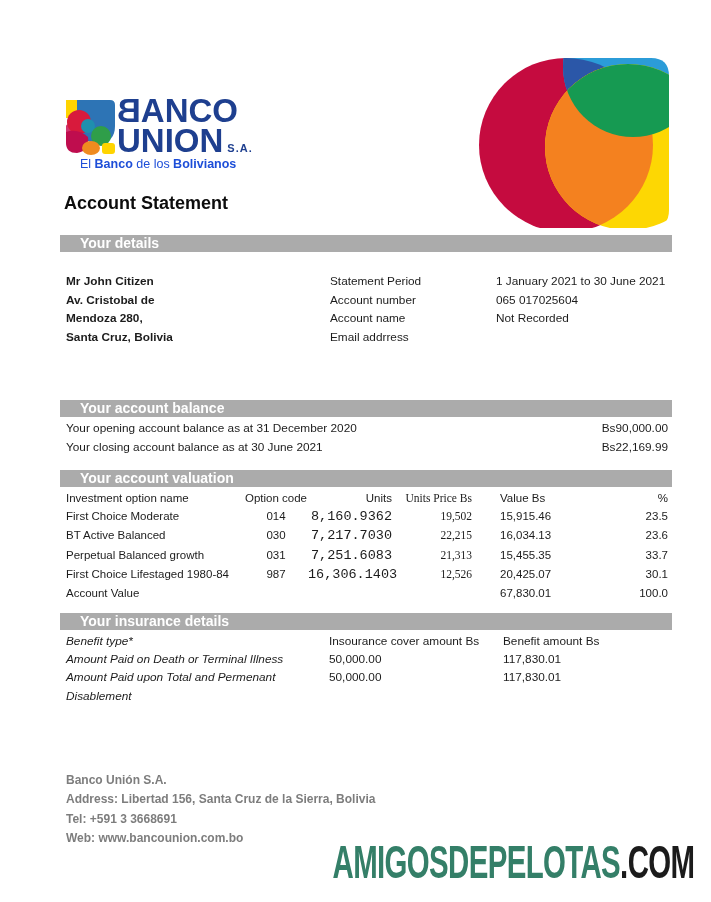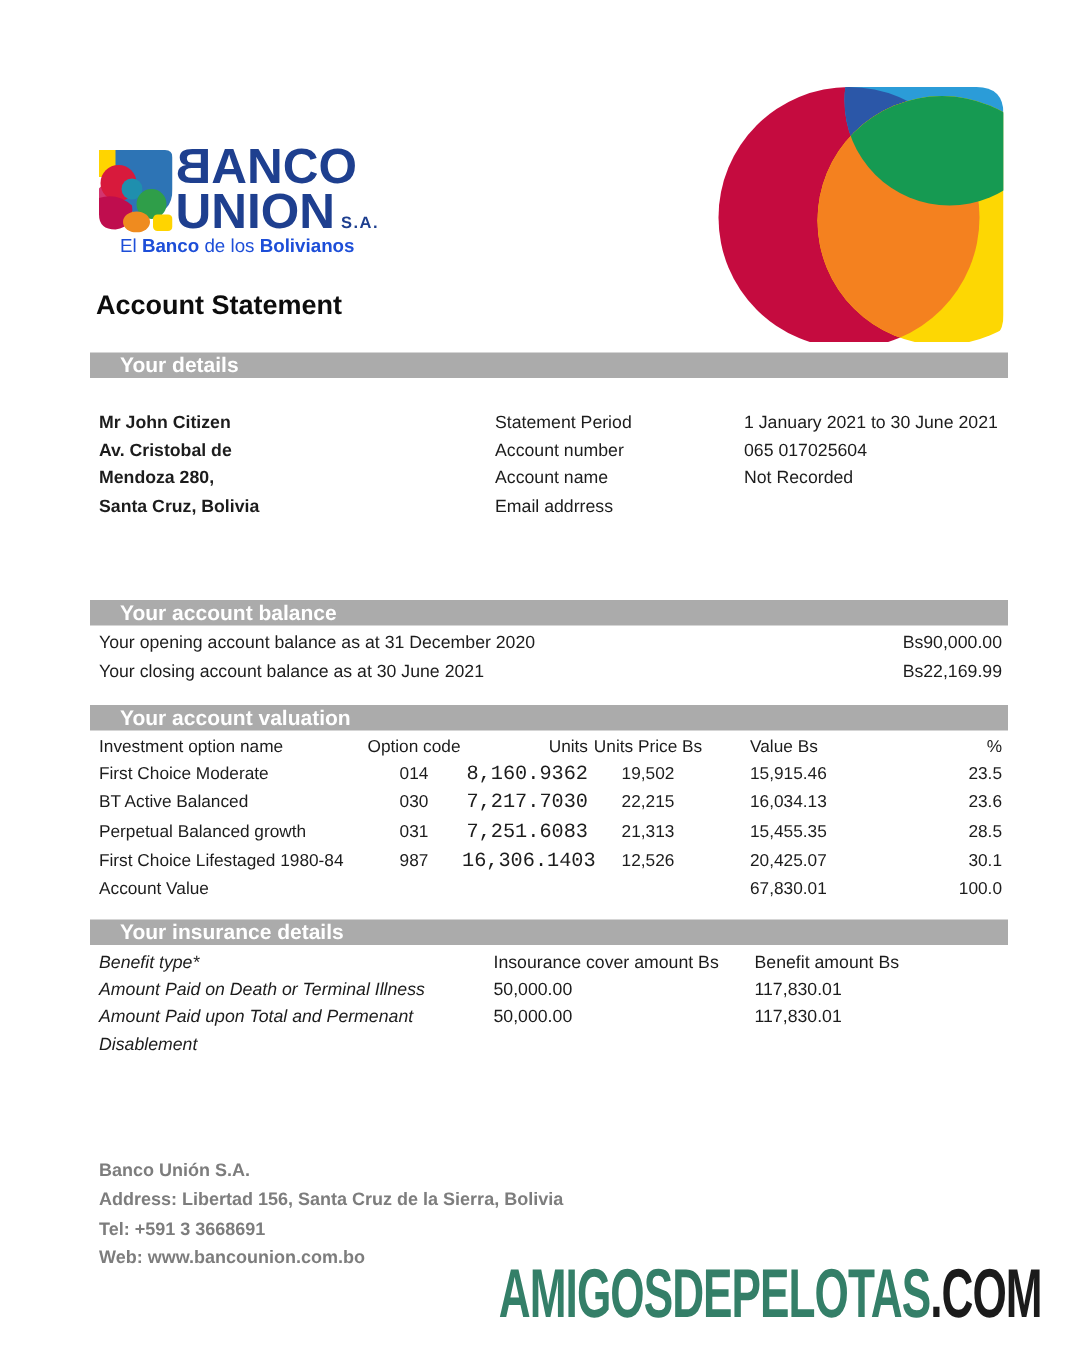--- a/index.html
+++ b/index.html
@@ -29,21 +29,21 @@
   .details-address{position:absolute; left:66px; top:272px; font-size:11.8px; font-weight:700; line-height:18.6px;}
   .details-labels{position:absolute; left:330px; top:272px; font-size:11.8px; line-height:18.6px;}
   .details-values{position:absolute; left:496px; top:272px; font-size:11.8px; line-height:18.6px;}
   
   .balance-rows{position:absolute; left:60px; top:419px; width:612px; box-sizing:border-box; padding:0 4px 0 6px; font-size:11.8px; line-height:19px;}
   .balance-row{display:flex; justify-content:space-between;}
   
   .valuation{position:absolute; left:66px; top:489px; width:602px; font-size:11.5px;}
   .vrow{display:grid; grid-template-columns:178px 64px 84px 80px 110px 86px; align-items:baseline; line-height:18.2px;}
   .c-name{text-align:left;} .c-code{text-align:center;} .c-units{text-align:right;}
-  .c-price{text-align:center;} .c-value{text-align:left; padding-left:28px; box-sizing:border-box;} .c-pct{text-align:right;}
+  .c-price{text-align:right;font-family:Liberation Serif, serif;} .c-value{text-align:left; padding-left:28px; box-sizing:border-box;} .c-pct{text-align:right;}
   .units-big{font-size:13.5px;font-family:Liberation Mono, monospace;}
   
   .insurance{position:absolute; left:66px; top:632px; width:602px; font-size:11.8px;}
   .irow{display:grid; grid-template-columns:263px 166px 173px; line-height:18.2px; align-items:start;}
   .i-benefit{padding-left:8px; box-sizing:border-box;}
   .i-type{padding-right:14px; box-sizing:border-box;font-style:italic;}
   
   .footer{position:absolute; left:66px; top:771px; font-size:12px; font-weight:700; color:#7d7d7d; line-height:19.3px;}
   
   .watermark{
@@ -164,21 +164,21 @@
       <span class="c-price">22,215</span>
       <span class="c-value">16,034.13</span>
       <span class="c-pct">23.6</span>
     </div>
     <div class="vrow">
       <span class="c-name">Perpetual Balanced growth</span>
       <span class="c-code">031</span>
       <span class="c-units units-big">7,251.6083</span>
       <span class="c-price">21,313</span>
       <span class="c-value">15,455.35</span>
-      <span class="c-pct">28.5</span>
+      <span class="c-pct">33.7</span>
     </div>
     <div class="vrow">
       <span class="c-name">First Choice Lifestaged 1980-84</span>
       <span class="c-code">987</span>
       <span class="c-units units-big">16,306.1403</span>
       <span class="c-price">12,526</span>
       <span class="c-value">20,425.07</span>
       <span class="c-pct">30.1</span>
     </div>
     <div class="vrow">

